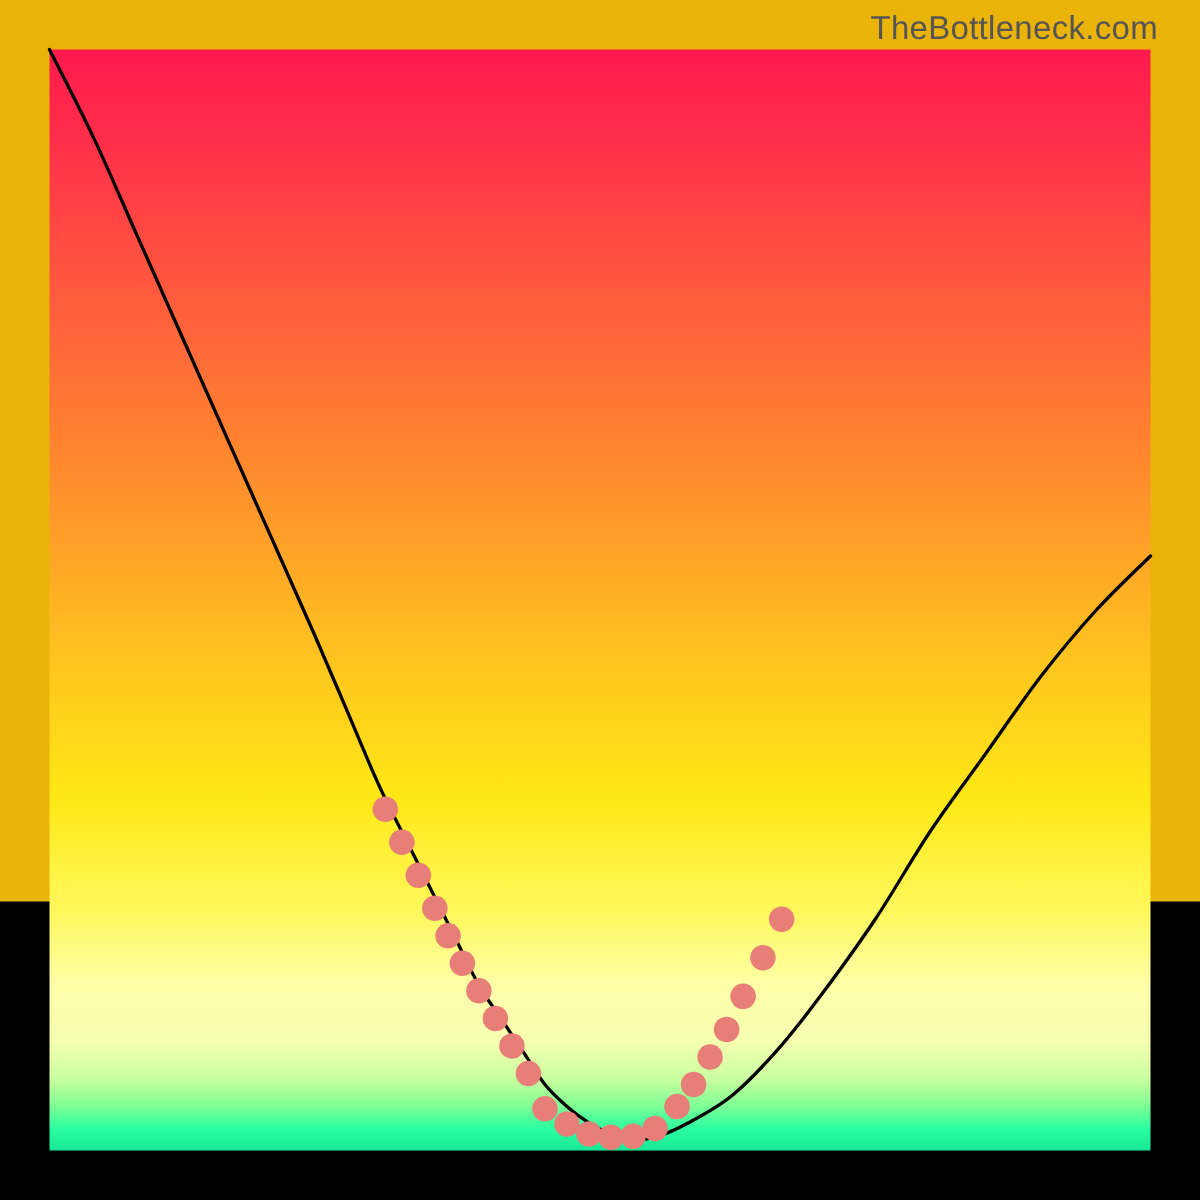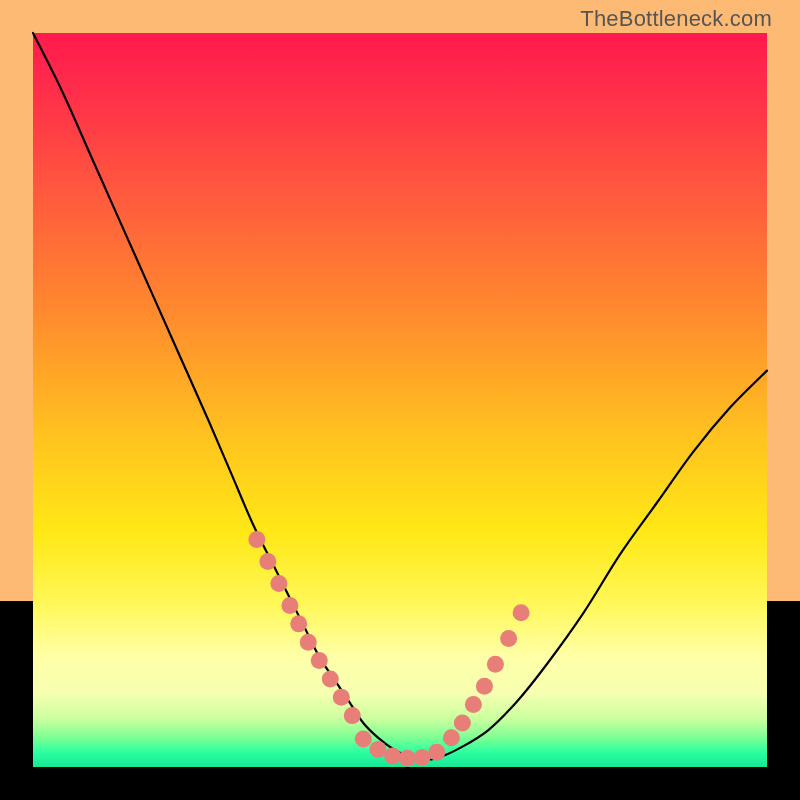--- a/index.html
+++ b/index.html
@@ -10,21 +10,21 @@
     background: #000;
     overflow: hidden;
     font-family: Arial, Helvetica, sans-serif;
   }
   .frame {
     position: absolute;
     top: 0;
     left: 0;
     width: 800px;
     height: 601px;
-    background: #fdba74;
+    background: #eab308;
   }
   .plot-area {
     position: absolute;
     top: 33px;
     left: 33px;
     width: 734px;
     height: 734px;
     
     background: linear-gradient(
       to bottom,

